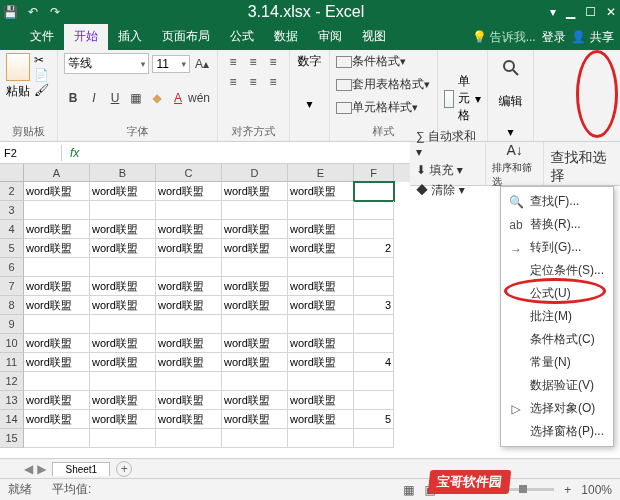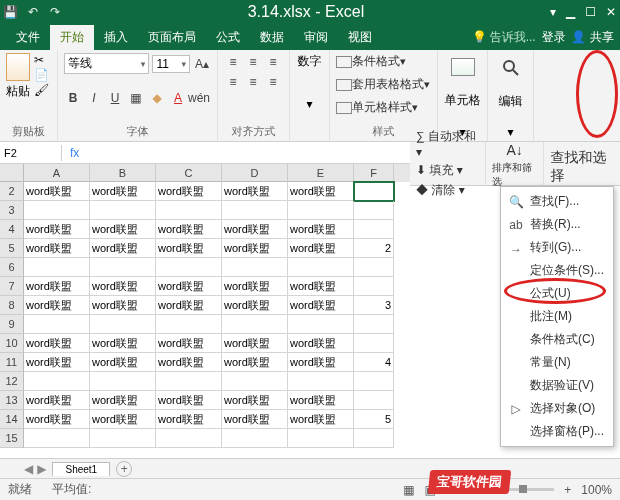--- a/index.html
+++ b/index.html
@@ -2,23 +2,23 @@
 <html><head>
 <meta charset="utf-8">
 <style>
 *{margin:0;padding:0;box-sizing:border-box;font-family:"Microsoft YaHei",sans-serif;font-size:12px;user-select:none}
 body{width:620px;height:500px;background:#fff;overflow:hidden;position:relative}
 .titlebar{height:24px;background:#0f6b3f;display:flex;align-items:center;color:#fff;padding:0 4px}
 .titlebar .qat{display:flex;gap:8px;align-items:center}
 .titlebar .qat span{width:14px;height:14px;display:flex;align-items:center;justify-content:center;opacity:.9}
 .titlebar .title{flex:1;text-align:center;font-size:16px}
 .titlebar .wincontrols{display:flex;gap:10px}
-.menubar{height:26px;background:#0f6b3f;display:flex;align-items:center;color:#fff;padding-left:6px}
+.menubar{height:26px;background:#0f6b3f;display:flex;color:#fff;padding-left:20px}
 .menubar .tab{padding:4px 10px;font-size:12px;cursor:pointer}
-.menubar .tab.active{background:#f3f3f3;color:#4d7c0f}
+.menubar .tab.active{background:#f3f3f3;color:#6d28d9}
 .menubar .right{margin-left:auto;display:flex;align-items:center;gap:6px;padding-right:6px}
 .menubar .right .tell{color:#b8e0c9;display:flex;align-items:center;gap:2px}
 .ribbon{height:92px;background:#f3f3f3;border-bottom:1px solid #d0d0d0;display:flex}
 .group{border-right:1px solid #e0e0e0;padding:3px 6px 2px;display:flex;flex-direction:column;justify-content:space-between}
 .group .label{font-size:11px;color:#666;text-align:center;margin-top:2px}
 .clip{width:58px}
 .clip .top{display:flex;gap:2px}
 .clip .paste{display:flex;flex-direction:column;align-items:center;gap:2px}
 .clip .ico{width:24px;height:28px;border:1px solid #d9a25f;background:linear-gradient(#fff,#f8e9d2)}
 .clip .mini{display:flex;flex-direction:column;gap:3px;margin-left:2px}
@@ -27,30 +27,30 @@
 .font .row{display:flex;gap:3px;align-items:center;margin-bottom:3px}
 .sel{border:1px solid #c0c0c0;background:#fff;padding:1px 3px;font-size:11px;display:flex;align-items:center;justify-content:space-between}
 .sel .dd{color:#666;font-size:9px}
 .btn{width:18px;height:18px;display:flex;align-items:center;justify-content:center;color:#444}
 .align{width:72px}
 .align .grid3{display:grid;grid-template-columns:repeat(3,18px);gap:2px}
 .num{width:40px;display:flex;flex-direction:column;align-items:center;gap:4px}
 .sty{width:108px}
 .sty .r{display:flex;align-items:center;gap:0;font-size:11px;color:#333;margin-bottom:4px}
 .sty .r .ic{width:16px;height:12px;border:1px solid #888}
-.cells{width:50px;display:flex;flex-direction:column;align-items:center;gap:4px;padding-top:8px}
+.cells{width:50px;display:flex;flex-direction:row;align-items:center;gap:4px;padding-top:8px}
 .cells .ic{width:24px;height:18px;border:1px solid #888;background:linear-gradient(#fff,#e8f5ed)}
 .edit{width:46px;display:flex;flex-direction:column;align-items:center;gap:4px;padding-top:8px;position:relative}
 .edit .mag{width:20px;height:20px}
 .redcircle{position:absolute;border:3px solid #d22;border-radius:50%;pointer-events:none}
 .circle1{top:50px;right:2px;width:42px;height:88px;z-index:10}
 .circle2{top:278px;right:14px;width:102px;height:26px;z-index:50}
 .fbar{height:22px;background:#fff;border-bottom:1px solid #d0d0d0;display:flex;align-items:center}
 .fbar .namebox{width:62px;border-right:1px solid #d0d0d0;padding:2px 4px;font-size:11px}
-.fbar .fx{padding:0 8px;color:#3b82f6;}
+.fbar .fx{padding:0 8px;color:#15803d;font-style:italic}
 .fbar input{flex:1;border:none;outline:none;padding:2px 4px;font-size:11px}
 .subribbon{position:absolute;top:142px;right:0;width:210px;height:44px;background:#f3f3f3;border-bottom:1px solid #d0d0d0;display:flex;z-index:20}
 .subribbon .col{display:flex;flex-direction:column;justify-content:center;padding:0 6px;gap:3px;font-size:11px;color:#333}
 .subribbon .col.b{border-left:1px solid #e0e0e0;align-items:center;padding-top:3px}
 .grid{position:absolute;top:164px;left:0;right:0;bottom:22px;overflow:hidden}
 .ghead{display:flex;background:#e6e6e6;height:18px}
 .ghead .corner{width:24px;border-right:1px solid #bbb;border-bottom:1px solid #bbb;background:#e6e6e6}
 .ghead .ch{width:66px;text-align:center;border-right:1px solid #ccc;border-bottom:1px solid #bbb;font-size:11px;color:#444;line-height:18px}
 .ghead .ch.f{width:40px}
 .grow{display:flex;height:19px}

